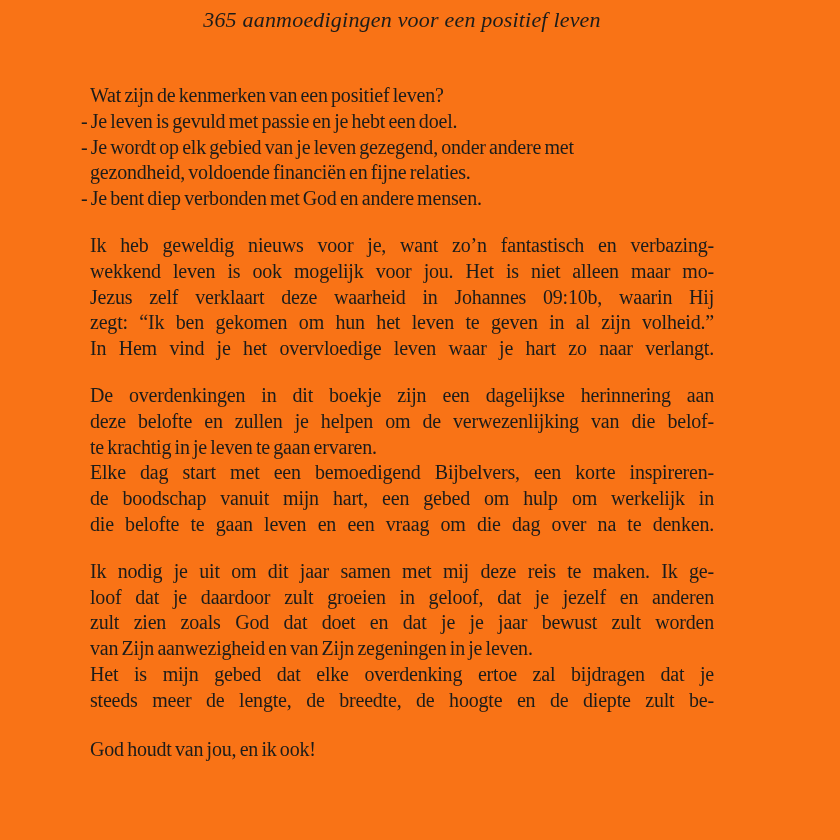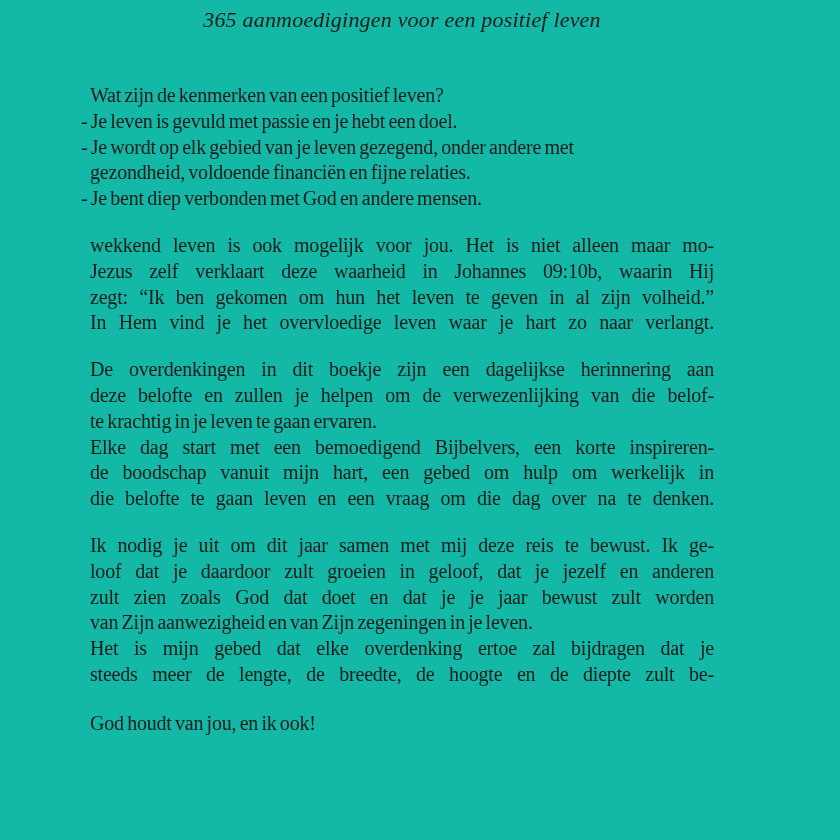--- a/index.html
+++ b/index.html
@@ -1,20 +1,20 @@
 <!DOCTYPE html>
 <html><head>
 <meta charset="utf-8">
 <style>
   html, body { margin: 0; padding: 0; background: #ffffff; }
   .page {
     position: relative;
     width: 840px;
     height: 840px;
-    background: #14b8a6;
+    background: #f97316;
     overflow: hidden;
     font-family: "Liberation Serif", "DejaVu Serif", serif;
     color: #1c1c1a;
   }
   .title {
     padding-top: 7px;
     margin-left: 90px;
     width: 624px;
     text-align: center;
     font-style: italic;
@@ -51,37 +51,38 @@
 
     <div class="para">
       <div class="line">Wat zijn de kenmerken van een positief leven?</div>
       <div class="line outdent">- Je leven is gevuld met passie en je hebt een doel.</div>
       <div class="line outdent">- Je wordt op elk gebied van je leven gezegend, onder andere met</div>
       <div class="line">gezondheid, voldoende financiën en fijne relaties.</div>
       <div class="line outdent">- Je bent diep verbonden met God en andere mensen.</div>
     </div>
 
     <div class="para">
+      <div class="line just">Ik heb geweldig nieuws voor je, want zo’n fantastisch en verbazing-</div>
       <div class="line just">wekkend leven is ook mogelijk voor jou. Het is niet alleen maar mo-</div>
       <div class="line just">Jezus zelf verklaart deze waarheid in Johannes 09:10b, waarin Hij</div>
       <div class="line just">zegt: “Ik ben gekomen om hun het leven te geven in al zijn volheid.”</div>
       <div class="line just">In Hem vind je het overvloedige leven waar je hart zo naar verlangt.</div>
     </div>
 
     <div class="para">
       <div class="line just">De overdenkingen in dit boekje zijn een dagelijkse herinnering aan</div>
       <div class="line just">deze belofte en zullen je helpen om de verwezenlijking van die belof-</div>
       <div class="line">te krachtig in je leven te gaan ervaren.</div>
       <div class="line just">Elke dag start met een bemoedigend Bijbelvers, een korte inspireren-</div>
       <div class="line just">de boodschap vanuit mijn hart, een gebed om hulp om werkelijk in</div>
       <div class="line just">die belofte te gaan leven en een vraag om die dag over na te denken.</div>
     </div>
 
     <div class="para">
-      <div class="line just">Ik nodig je uit om dit jaar samen met mij deze reis te bewust. Ik ge-</div>
+      <div class="line just">Ik nodig je uit om dit jaar samen met mij deze reis te maken. Ik ge-</div>
       <div class="line just">loof dat je daardoor zult groeien in geloof, dat je jezelf en anderen</div>
       <div class="line just">zult zien zoals God dat doet en dat je je jaar bewust zult worden</div>
       <div class="line">van Zijn aanwezigheid en van Zijn zegeningen in je leven.</div>
       <div class="line just">Het is mijn gebed dat elke overdenking ertoe zal bijdragen dat je</div>
       <div class="line just">steeds meer de lengte, de breedte, de hoogte en de diepte zult be-</div>
     </div>
 
     <div class="para closing">
       <div class="line">God houdt van jou, en ik ook!</div>
     </div>

